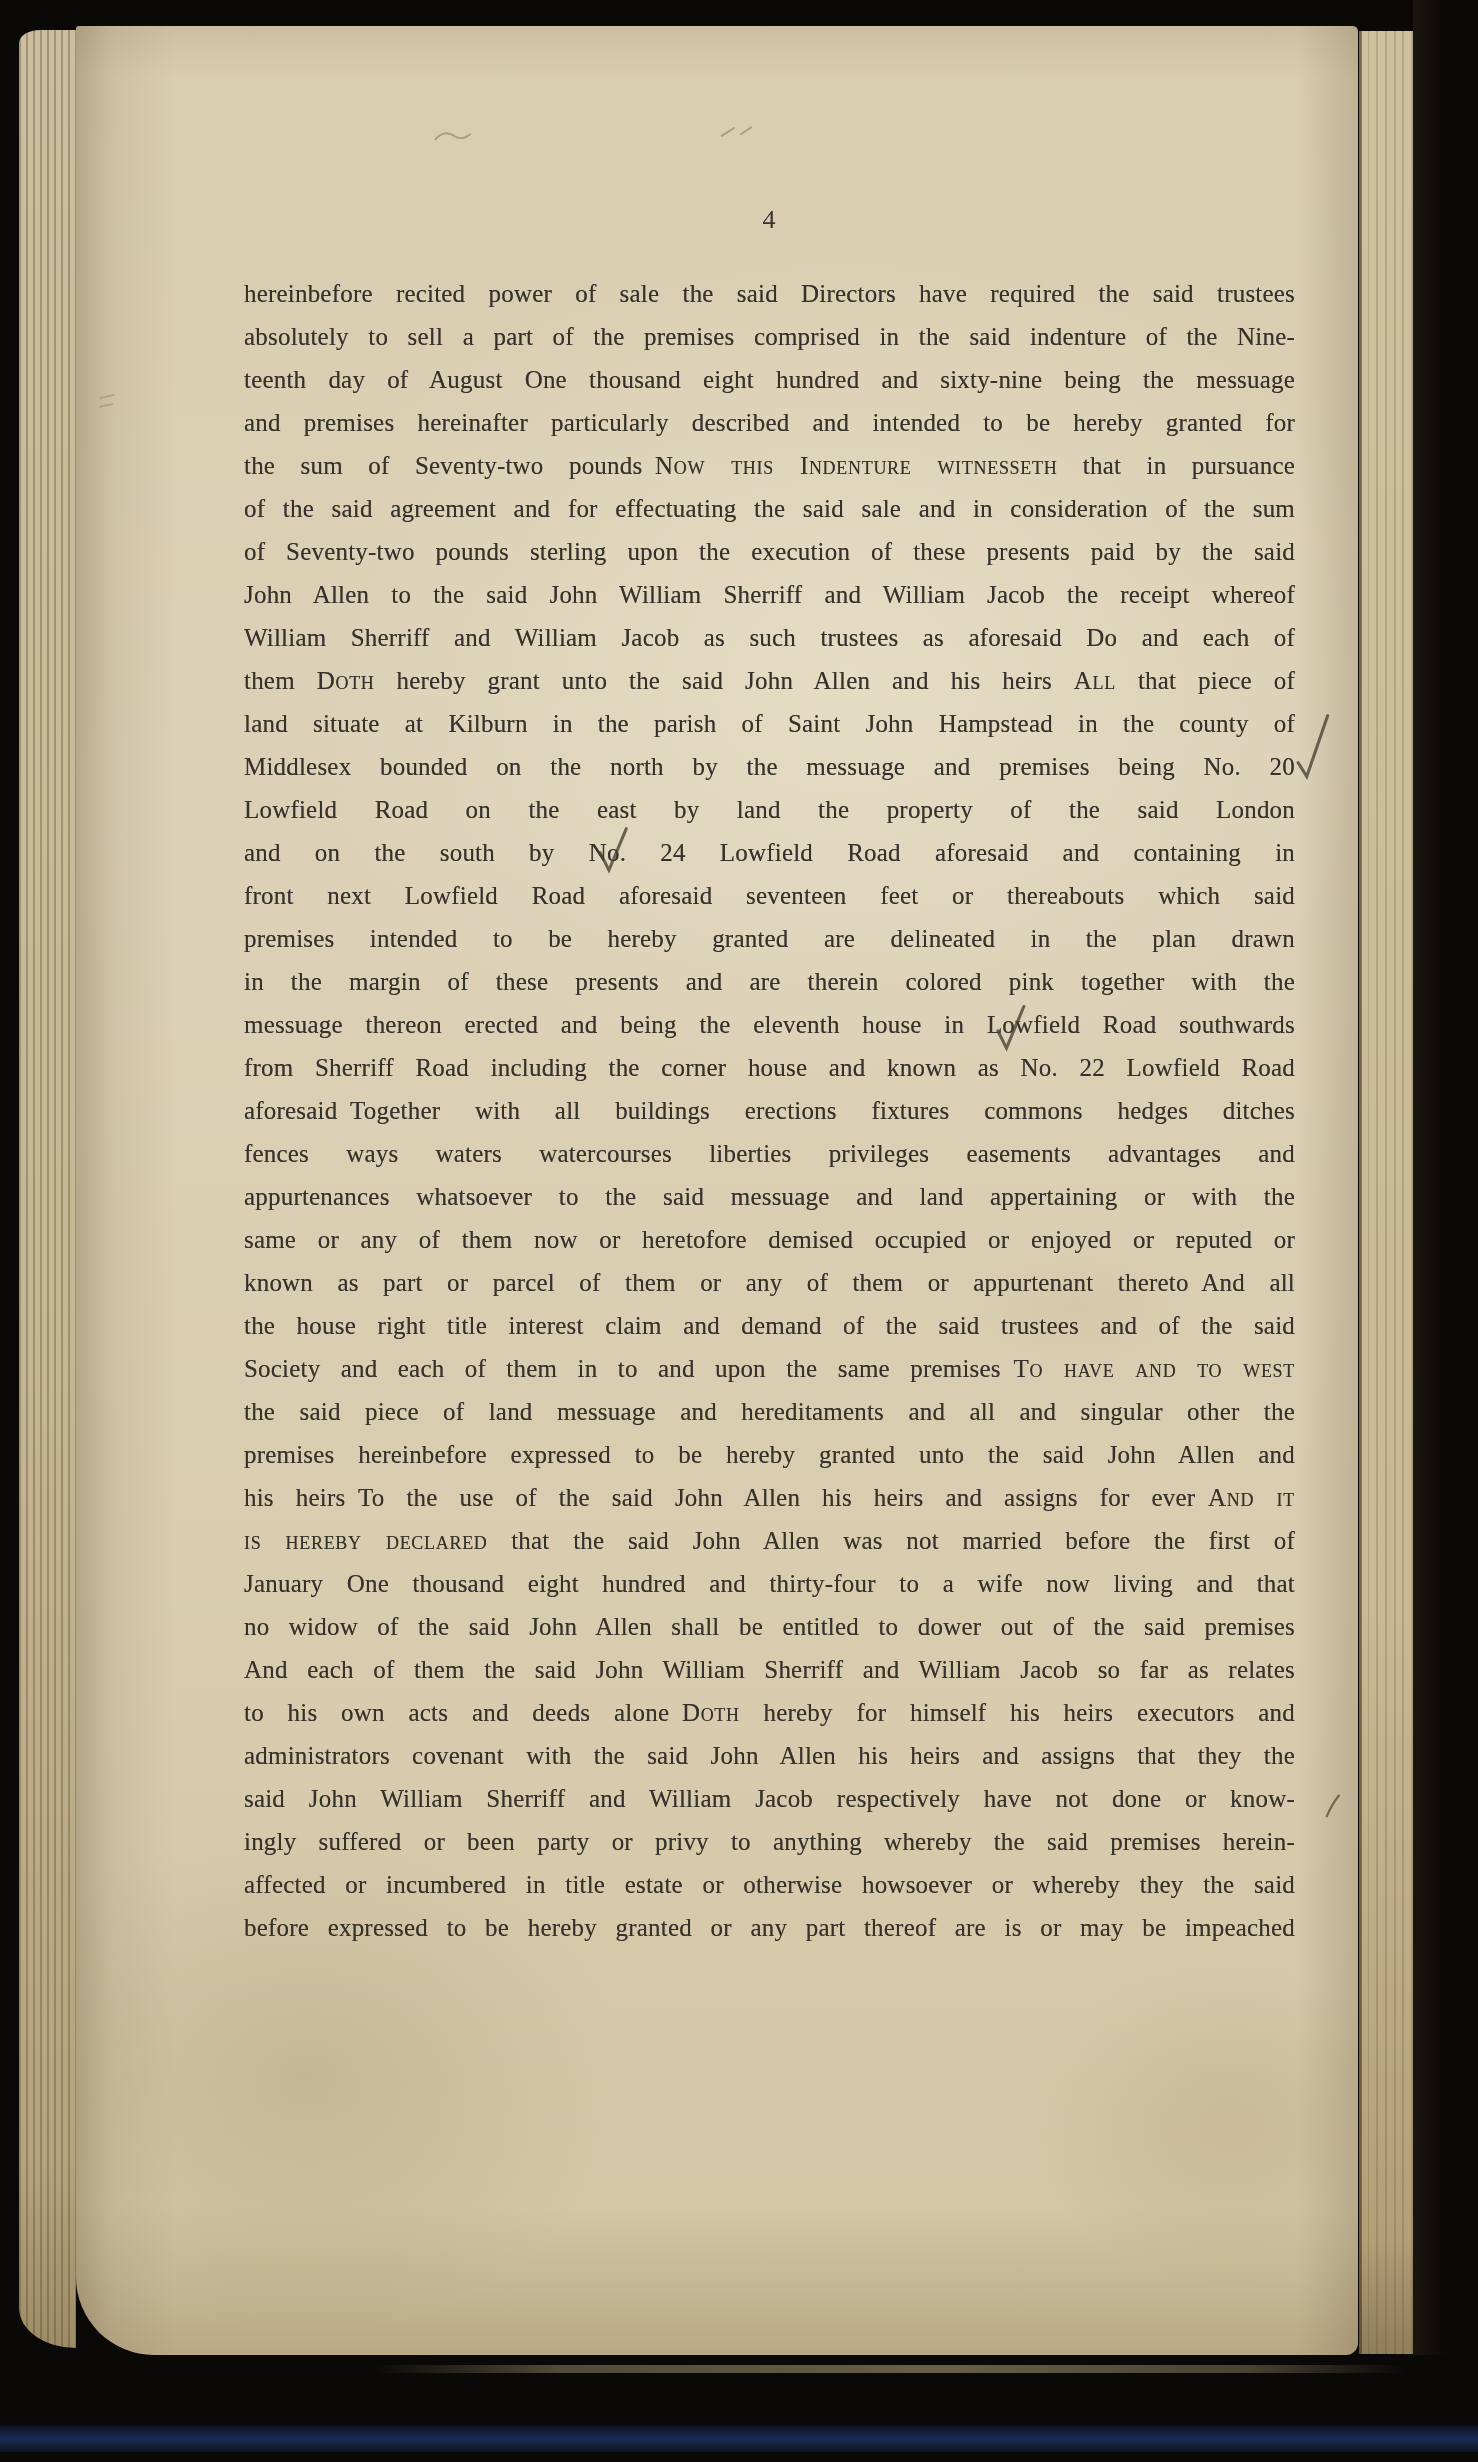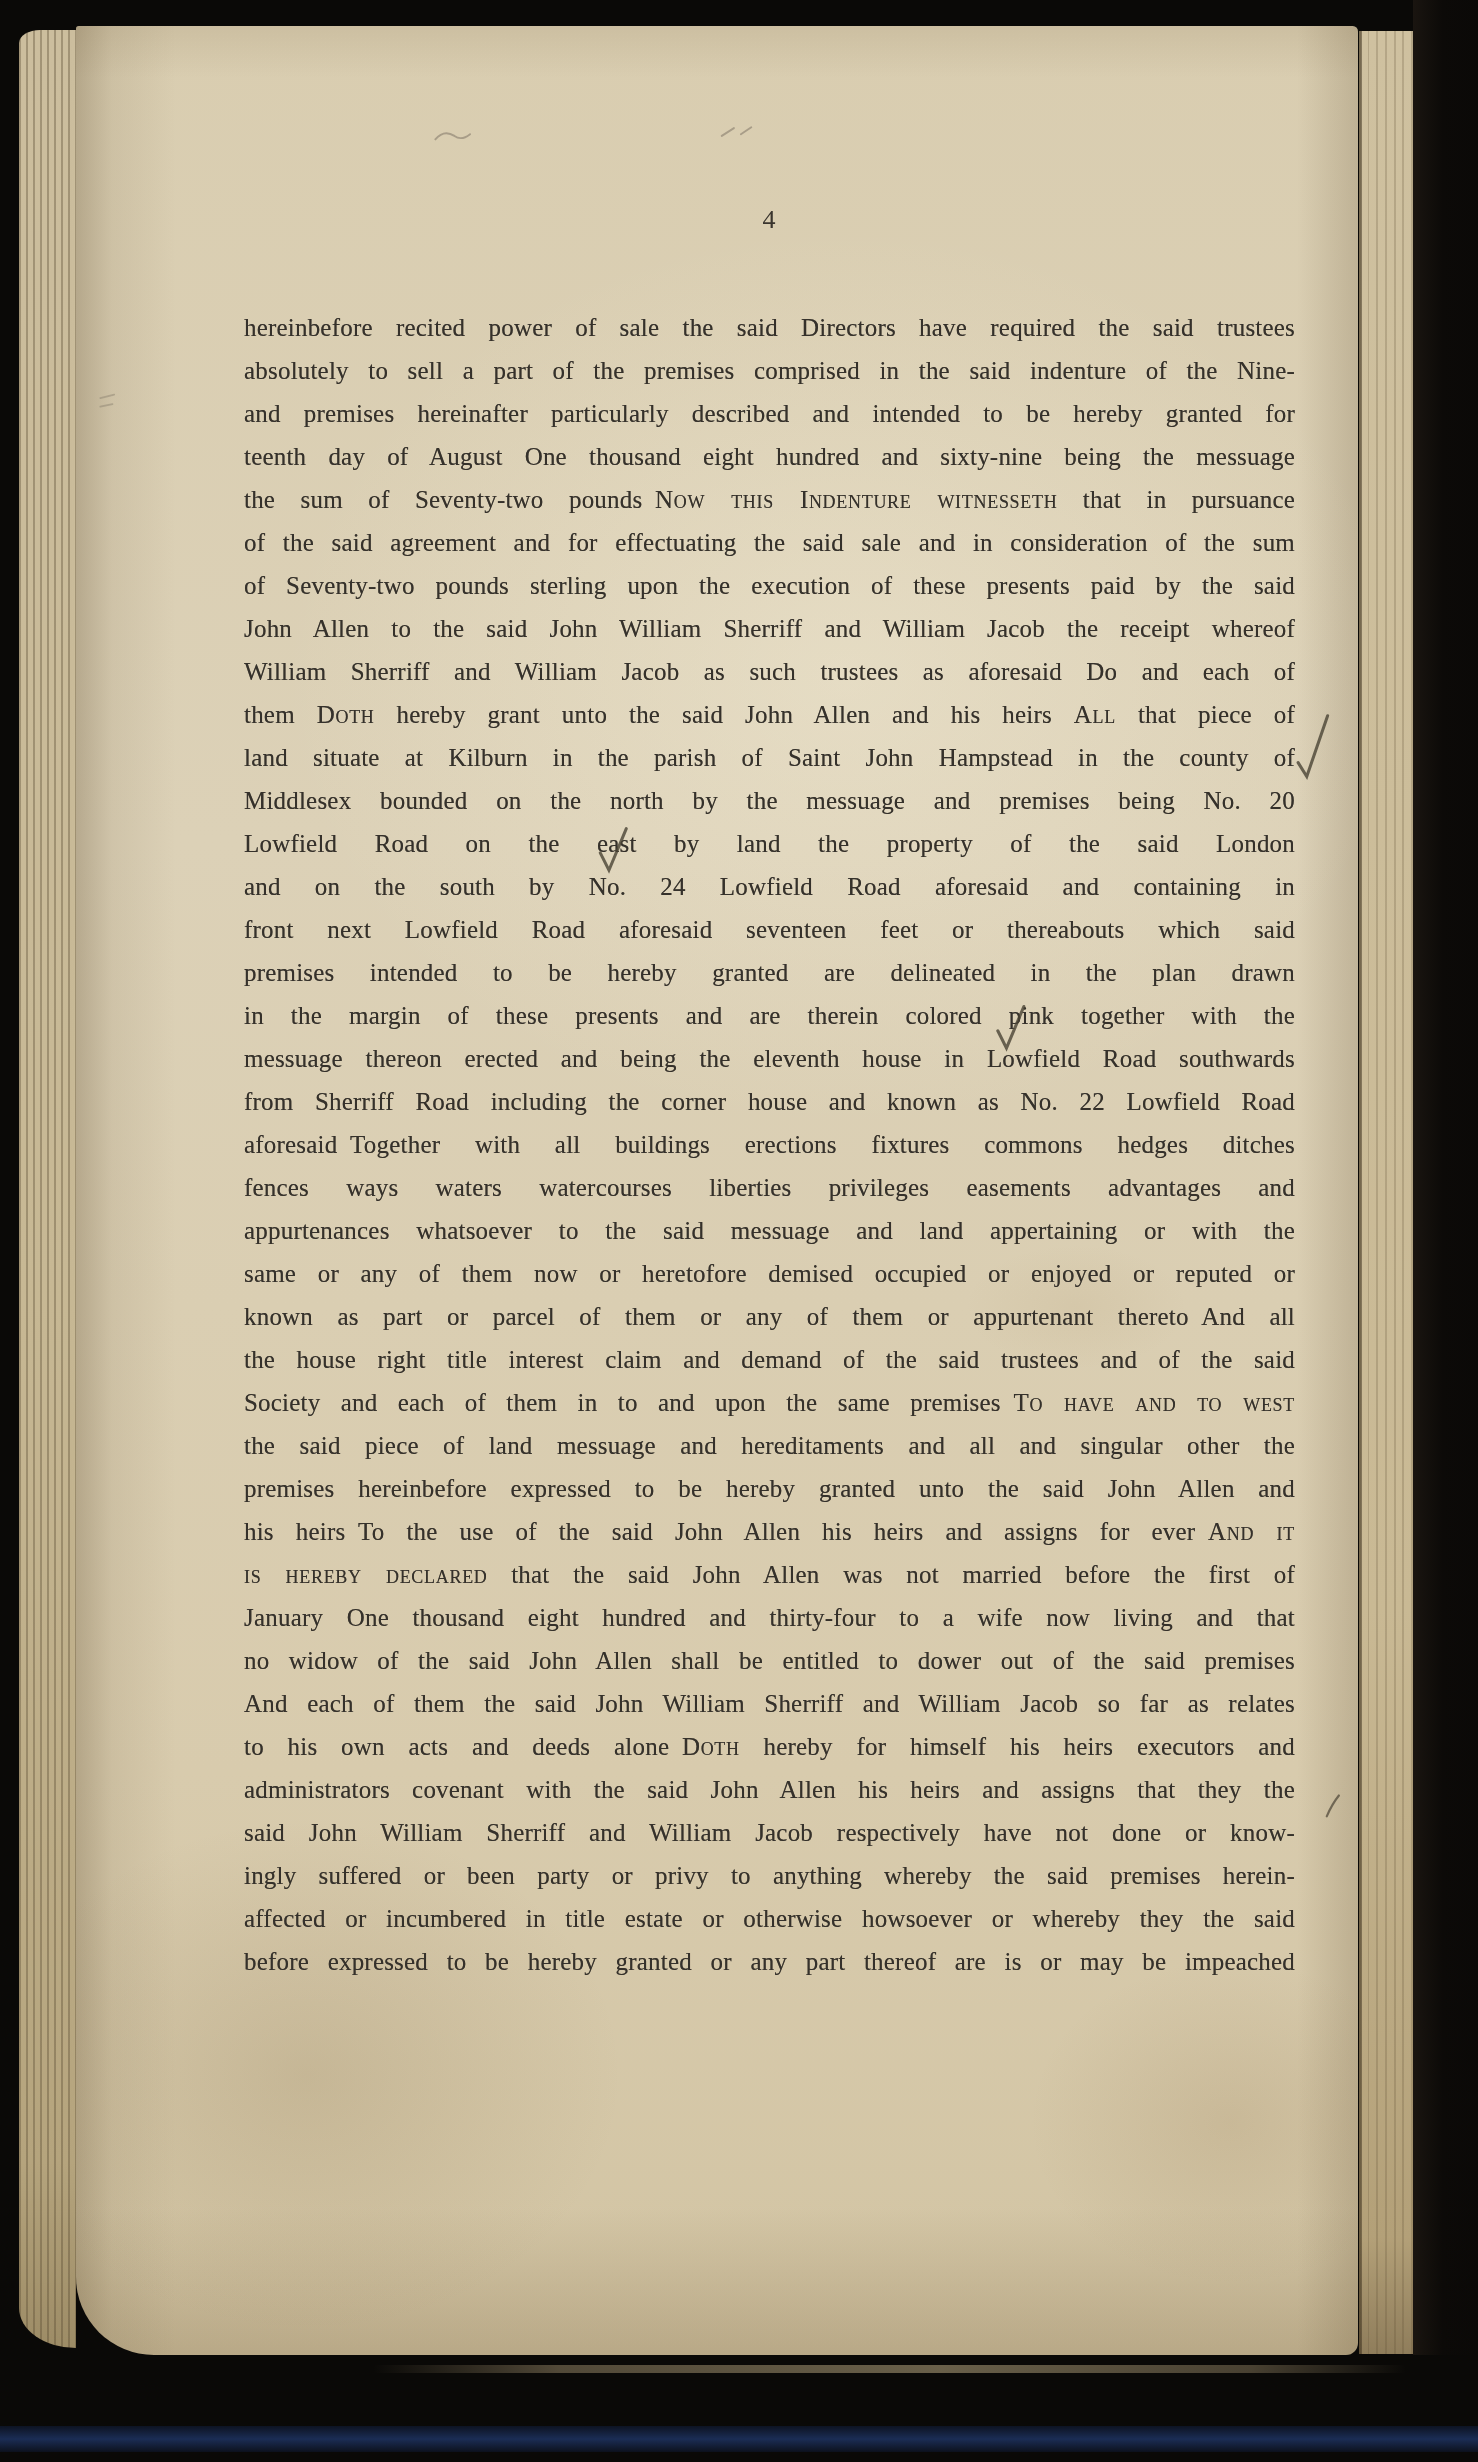--- a/index.html
+++ b/index.html
@@ -76,21 +76,20 @@
     position:absolute; left:168px; top:179px; width:1051px;
     text-align:center;
     font-size:26px; color:#3a352e; letter-spacing:0.9px;
   }
   .text-block {
     position:absolute; left:168px; top:246px; width:1051px;
     color:#35312b;
     font-size:25px;
     letter-spacing:0.2px;
     text-shadow: 0 0 0.5px rgba(53,48,40,0.55);
-    margin-top: 34px;
   }
   .line {
     height:43px;
     line-height:43px;
     text-align:justify;
     text-align-last:justify;
     text-justify:inter-word;
     white-space:nowrap;
     overflow:visible;
   }
@@ -107,22 +106,22 @@
 <div class="scan">
 
   <div class="page-stack-left"></div>
   <div class="page-edge-right-strip"></div>
 
   <div class="paper-page">
     <div class="page-number">4</div>
     <div class="text-block" id="text-block">
         <div class="line"><span>hereinbefore recited power of sale the said Directors have required the said trustees</span></div>
         <div class="line"><span>absolutely to sell a part of the premises comprised in the said indenture of the Nine-</span></div>
+        <div class="line"><span>teenth day of August One thousand eight hundred and sixty-nine being the messuage</span></div>
         <div class="line"><span>and premises hereinafter particularly described and intended to be hereby granted for</span></div>
-        <div class="line"><span>teenth day of August One thousand eight hundred and sixty-nine being the messuage</span></div>
         <div class="line"><span>the sum of Seventy-two pounds </span><span class="sc">Now this Indenture witnesseth</span><span> that in pursuance</span></div>
         <div class="line"><span>of the said agreement and for effectuating the said sale and in consideration of the sum</span></div>
         <div class="line"><span>of Seventy-two pounds sterling upon the execution of these presents paid by the said</span></div>
         <div class="line"><span>John Allen to the said John William Sherriff and William Jacob the receipt whereof</span></div>
         <div class="line"><span>William Sherriff and William Jacob as such trustees as aforesaid Do and each of</span></div>
         <div class="line"><span>them </span><span class="sc">Doth</span><span> hereby grant unto the said John Allen and his heirs </span><span class="sc">All</span><span> that piece of</span></div>
         <div class="line"><span>land situate at Kilburn in the parish of Saint John Hampstead in the county of</span></div>
         <div class="line"><span>Middlesex bounded on the north by the messuage and premises being No. 20</span></div>
         <div class="line"><span>Lowfield Road on the east by land the property of the said London</span></div>
         <div class="line"><span>and on the south by No. 24 Lowfield Road aforesaid and containing in</span></div>

